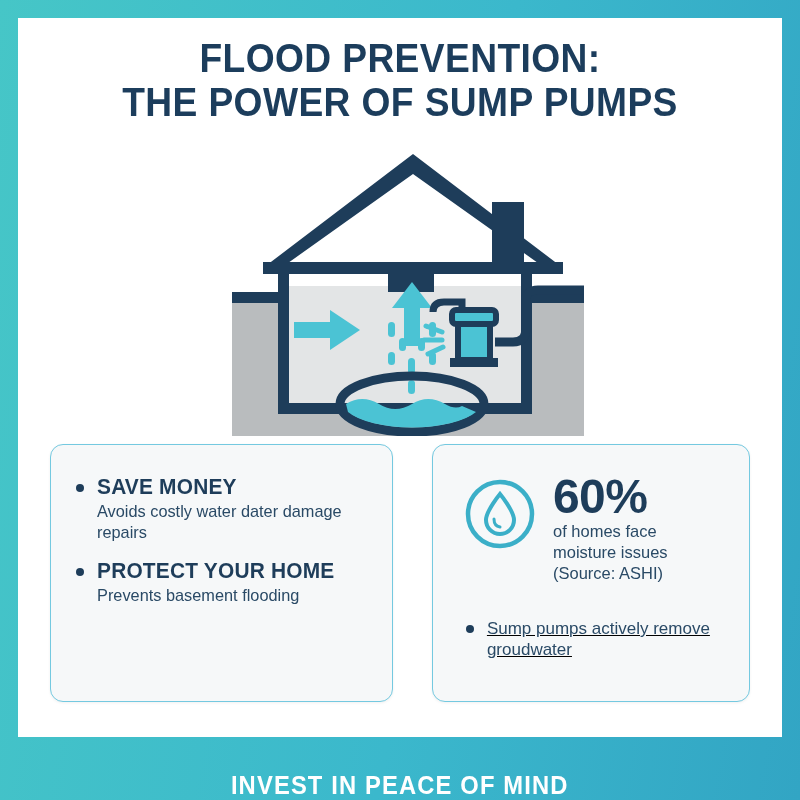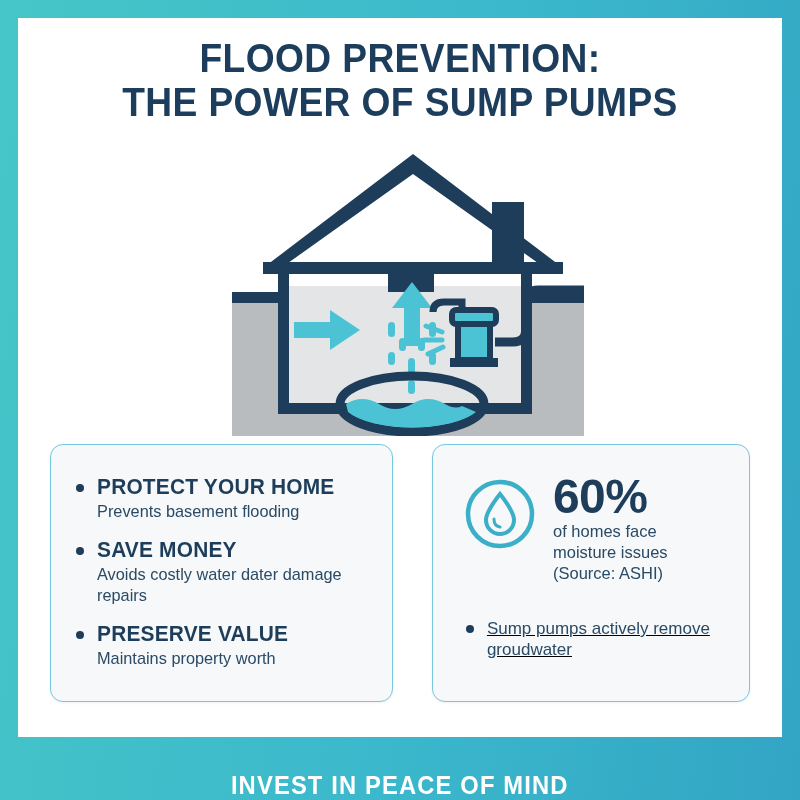--- a/index.html
+++ b/index.html
@@ -255,30 +255,26 @@
         </g>
 
       </svg>
     </div>
 
     <div class="cards">
 
       <div class="card card-left">
         <ul class="blist">
           <li>
-            <span class="b-head">PROTECT YOUR HOME</span>
-            <span class="b-sub">Prevents basement flooding</span>
-          </li>
-          <li>
             <span class="b-head">SAVE MONEY</span>
             <span class="b-sub">Avoids costly water dater damage repairs</span>
           </li>
           <li>
-            <span class="b-head">PRESERVE VALUE</span>
-            <span class="b-sub">Maintains property worth</span>
+            <span class="b-head">PROTECT YOUR HOME</span>
+            <span class="b-sub">Prevents basement flooding</span>
           </li>
         </ul>
       </div>
 
       <div class="card card-right">
         <div class="stat">
           <div class="drop-icon">
             <svg width="74" height="74" viewBox="0 0 74 74" xmlns="http://www.w3.org/2000/svg">
               <circle cx="37" cy="37" r="32" fill="none" stroke="#3BAFC8" stroke-width="4.5"></circle>
               <path d="M37 17 C37 17 23 34 23 43 a14 14 0 0 0 28 0 C51 34 37 17 37 17 Z" fill="none" stroke="#3BAFC8" stroke-width="4"></path>

